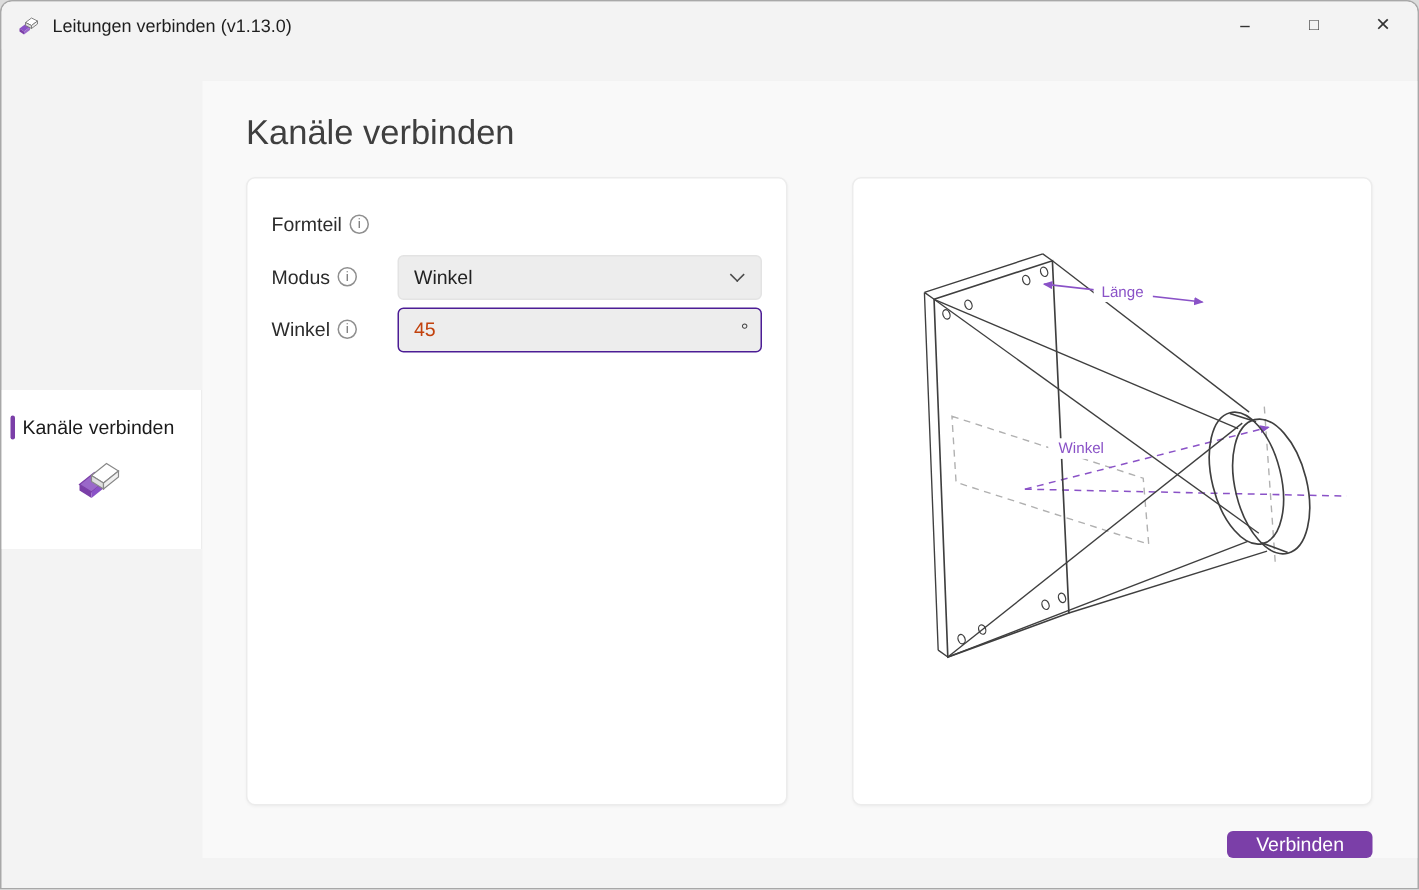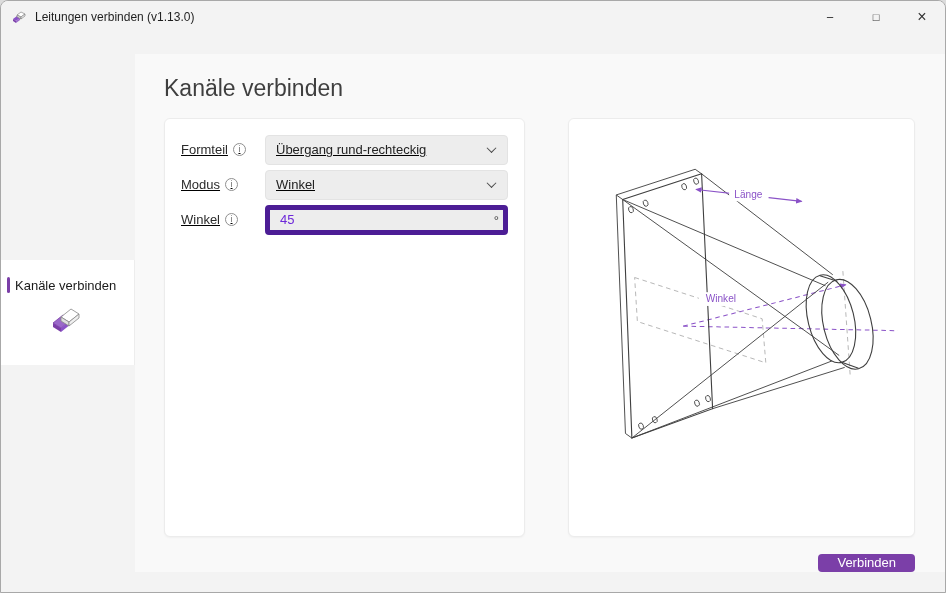--- a/index.html
+++ b/index.html
@@ -67,21 +67,21 @@
     flex: 1; background: #f9f9f9;
     padding: 0 30px 0 29px;
     display: flex; flex-direction: column;
     min-width: 0;
   }
   .page-title {
     margin: 21px 0 16px 0;
     font-size: 23px; font-weight: 500; color: #3f3f3f;
   }
 
-  .panels { display: flex; gap: 43px; height: 419px; flex: 0 0 auto; text-decoration: underline; }
+  .panels { display: flex; gap: 43px; height: 419px; flex: 0 0 auto; }
   .card {
     background: #ffffff;
     border: 1px solid #ececec;
     border-radius: 6px;
     box-shadow: 0 1px 2px rgba(0,0,0,0.04);
   }
   .form-card { flex: 0 0 361px; padding: 16px; }
   .diagram-card { flex: 1; padding: 6px; display: flex; }
   .diagram-card svg { width: 100%; height: 100%; }
 
@@ -110,23 +110,23 @@
     cursor: pointer;
   }
   .chevron {
     width: 7px; height: 7px;
     border-right: 1.4px solid #4a4a4a; border-bottom: 1.4px solid #4a4a4a;
     transform: rotate(45deg) translate(-1px,-1px);
   }
   .input-wrap { position: relative; flex: 1; height: 30px; }
   .text-input {
     width: 100%; height: 30px;
-    background: #ededed; border: 5px solid #4c1d95; border-radius: 4px;
+    background: #ededed; border: 1px solid #4c1d95; border-radius: 4px;
     padding: 0 24px 0 10px;
-    font-size: 13px; color: #6d28d9;
+    font-size: 13px; color: #c2410c;
     font-family: "Liberation Sans", sans-serif;
     outline: none;
   }
   .unit {
     position: absolute; right: 9px; top: 50%; transform: translateY(-50%);
     font-size: 13px; color: #444; pointer-events: none;
   }
 
   
   .footer-actions { display: flex; justify-content: flex-end; padding-top: 17px; }
@@ -186,24 +186,20 @@
 
       <div class="panels">
 
         <section class="card form-card">
 
           <div class="form-row">
             <div class="form-label">
               <span>Formteil</span>
               <span class="info-icon"></span>
             </div>
-            <div class="select">
-              <span>Übergang rund-rechteckig</span>
-              <span class="chevron"></span>
-            </div>
           </div>
 
           <div class="form-row">
             <div class="form-label">
               <span>Modus</span>
               <span class="info-icon"></span>
             </div>
             <div class="select">
               <span>Winkel</span>
               <span class="chevron"></span>

